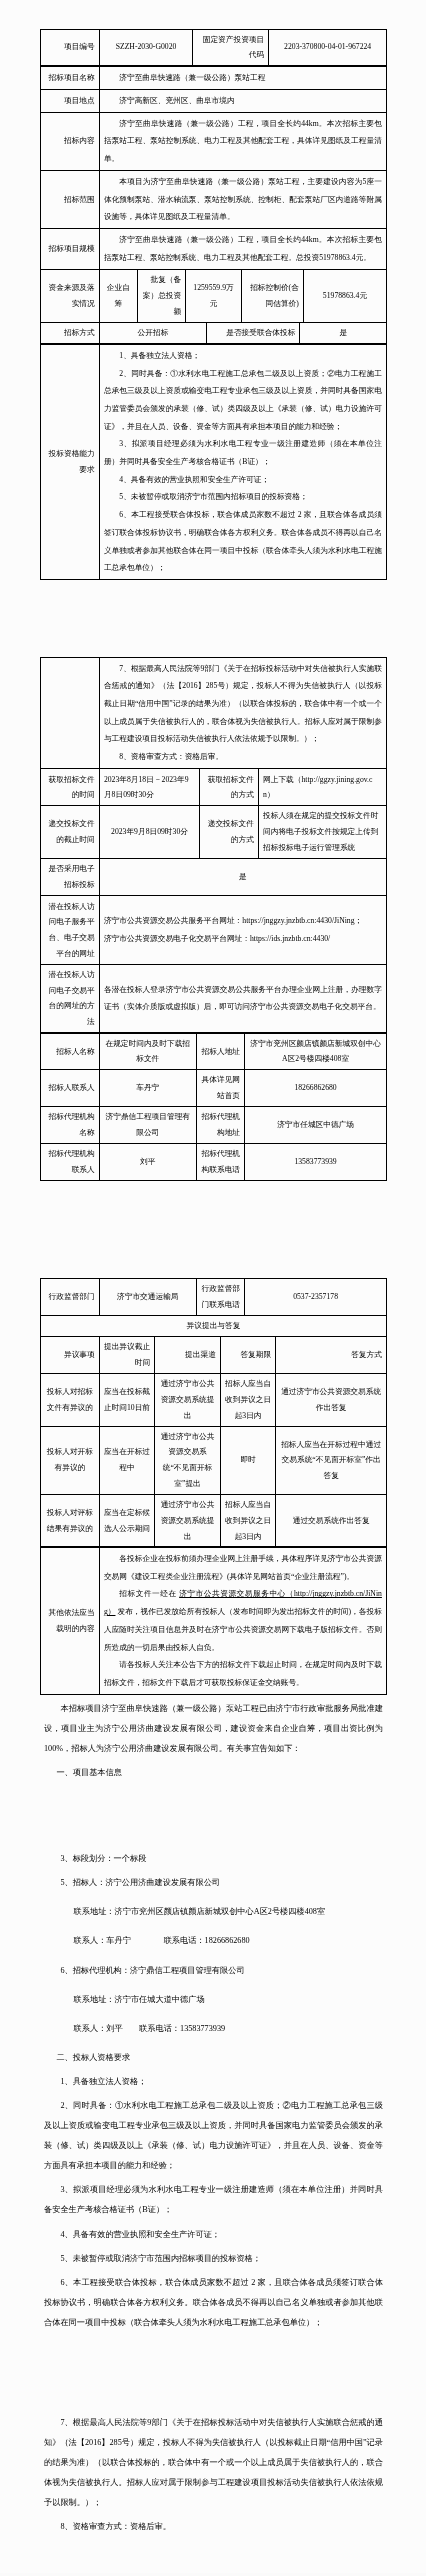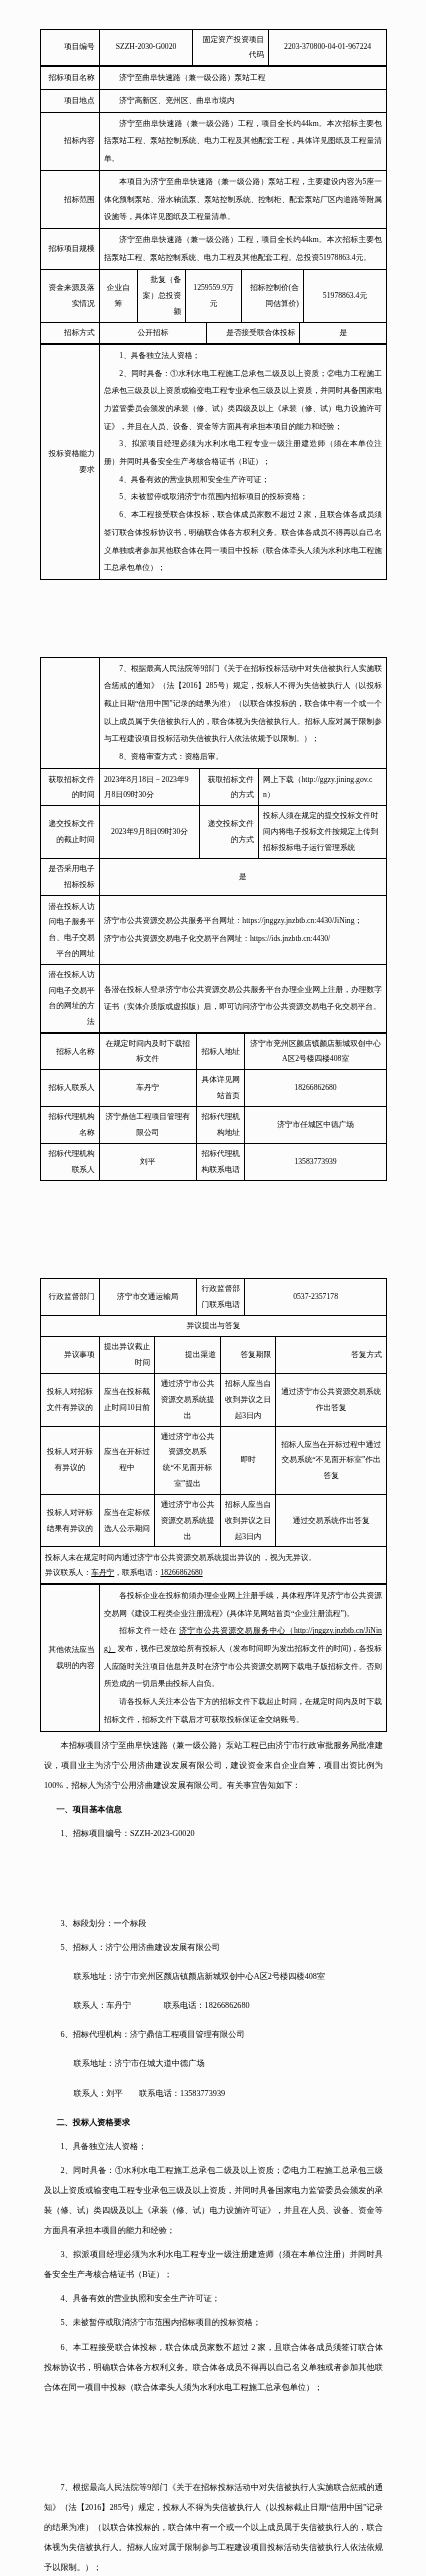--- a/index.html
+++ b/index.html
@@ -9,21 +9,21 @@
   .tbl{width:100%;border-collapse:collapse;table-layout:fixed;margin-top:-0.5px;}
   .tbl td{border:0.5px solid #000;padding:2.1px 4.1px;font-size:7.7px;line-height:2.05;vertical-align:middle;word-break:break-all;text-align:left;}
   td.lab{text-align:right;}
   td.cen{text-align:center;}
   td.big p, td.rich p{margin:0;text-indent:2em;text-align:justify;line-height:2.3;}
   td.rich p.noind{text-indent:0;}
   .ul{text-decoration:underline;}
   .gap1{height:77px;} .gap2{height:98px;} .gap3{height:62px;} .gap4{height:72px;}
   .bodytext p.para{font-size:8.2px;line-height:2.45;margin:4px;text-indent:2em;text-align:justify;}
   .bodytext p.sub{font-size:8.2px;line-height:2.45;margin:9px;text-indent:3em;text-align:justify;}
-  .bodytext h2.sec{font-size:8.2px;font-weight:bold;line-height:2.45;margin:0;text-indent:2em;}
+  .bodytext h2.sec{font-size:8.2px;font-weight:normal;line-height:2.45;margin:0;text-indent:2em;}
 </style>
 </head>
 <body>
 
 <div class="doc">
 
 
   <table class="tbl">
     <colgroup>
         <col style="width:17%">
@@ -301,26 +301,20 @@
       <td class="cen">即时</td>
       <td class="cen">招标人应当在开标过程中通过交易系统“不见面开标室”作出答复</td>
     </tr>
     <tr>
       <td class="cen">投标人对评标结果有异议的</td>
       <td class="cen">应当在定标候选人公示期间</td>
       <td class="cen">通过济宁市公共资源交易系统提出</td>
       <td class="cen">招标人应当自收到异议之日起3日内</td>
       <td class="cen">通过交易系统作出答复</td>
     </tr>
-    <tr>
-      <td colspan="5">
-        <span>投标人未在规定时间内通过济宁市公共资源交易系统提出异议的 ，视为无异议。</span><br>
-        <span>异议联系人：</span><span class="ul">车丹宁</span><span>，联系电话：</span><span class="ul">18266862680</span>
-      </td>
-    </tr>
   </tbody>
     </table>
 
   <table class="tbl">
     <colgroup>
         <col style="width:17%">
         <col style="width:83%">
       </colgroup>
     <tbody>
         <tr>
@@ -330,21 +324,20 @@
         <p><span>招标文件一经在 </span><span class="ul">济宁市公共资源交易服务中心（http://jnggzy.jnzbtb.cn/JiNing）</span><span> 发布，视作已发放给所有投标人（发布时间即为发出招标文件的时间)，各投标人应随时关注项目信息并及时在济宁市公共资源交易网下载电子版招标文件。否则所造成的一切后果由投标人自负。</span></p>
         <p>请各投标人关注本公告下方的招标文件下载起止时间，在规定时间内及时下载招标文件，招标文件下载后才可获取投标保证金交纳账号。</p>
       </td>
     </tr>
   </tbody>
     </table>
 
   <div class="bodytext">
     <p class="para">本招标项目济宁至曲阜快速路（兼一级公路）泵站工程已由济宁市行政审批服务局批准建设，项目业主为济宁公用济曲建设发展有限公司，建设资金来自企业自筹，项目出资比例为100%，招标人为济宁公用济曲建设发展有限公司。有关事宜告知如下：</p>
     <h2 class="sec">一、项目基本信息</h2>
-    <p class="para">1、招标项目编号：SZZH-2023-G0020</p>
   </div>
 
   <div class="gap3"></div>
 
   <div class="bodytext">
     <p class="para">3、标段划分：一个标段</p>
     <p class="para">5、招标人：济宁公用济曲建设发展有限公司</p>
     <p class="sub">联系地址：济宁市兖州区颜店镇颜店新城双创中心A区2号楼四楼408室</p>
     <p class="sub">联系人：车丹宁　　　　联系电话：18266862680</p>
     <p class="para">6、招标代理机构：济宁鼎信工程项目管理有限公司</p>

